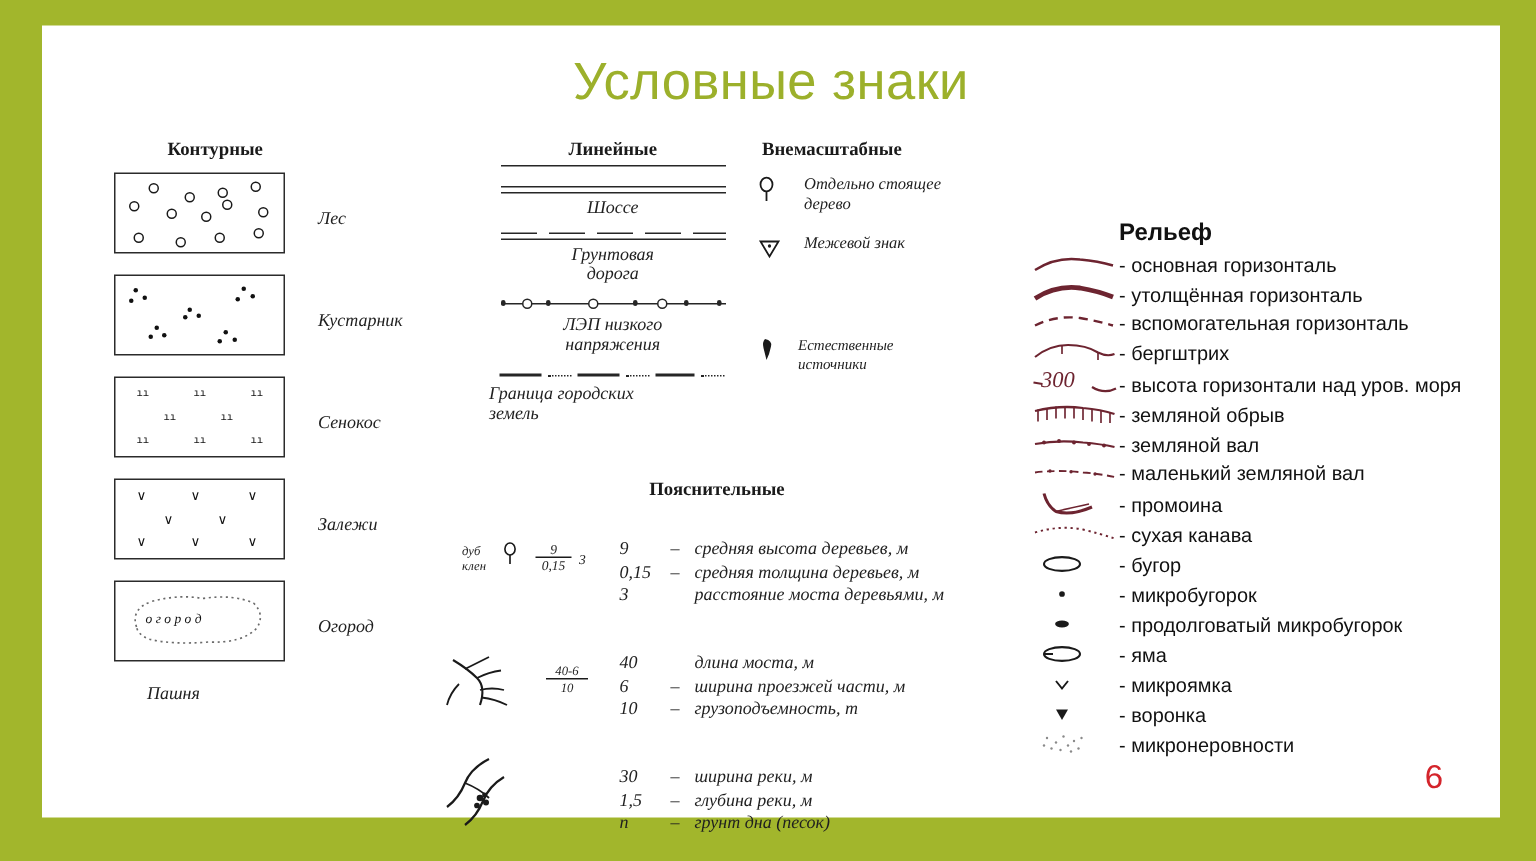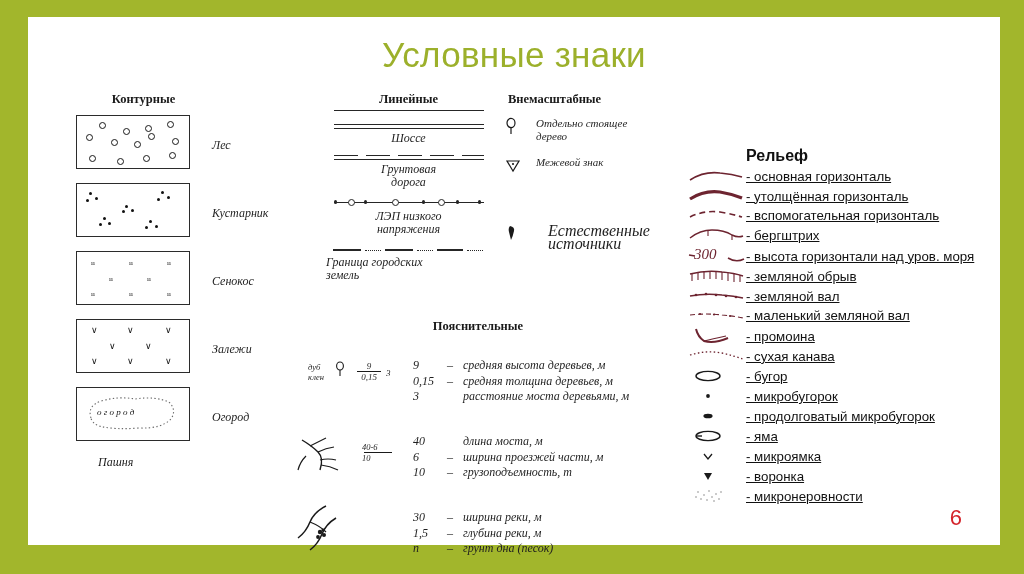--- a/index.html
+++ b/index.html
@@ -51,21 +51,21 @@
     position:relative;
     width:112px; height:52px;
     border:1.4px solid #2b2b2b;
     background:#fff;
     margin-bottom:7px;
   }
   .row1{display:flex; align-items:center; margin-bottom:7px;}
   .row1 .lbl{margin-left:22px;}
   .dotc{position:absolute;width:5px;height:5px;border:1.1px solid #1a1a1a;border-radius:50%;}
   .dotf{position:absolute;width:3px;height:3px;background:#111;border-radius:50%;}
-  .tick{position:absolute;font-size:7px;color:#111;font-family:Liberation Serif, serif;text-align:center;}
+  .tick{position:absolute;font-size:7px;color:#111;font-family:Liberation Mono, monospace;text-align:center;}
   .vee{position:absolute;font-size:9px;color:#111;line-height:6px;font-family:"Liberation Sans",sans-serif;}
   .ogl{position:absolute;font-size:9px;font-style:italic;font-family:"Liberation Serif",serif;color:#111;}
 
   
   #col2{position:absolute; left:298px; top:75px; width:165px;}
   .lnblock{margin-bottom:3px;}
   .lncap{text-align:center;margin:2px 0 9px 0;line-height:13px;}
   .solid{height:0;border-top:1.6px solid #262626;width:150px;margin:0 auto;}
   .dashrow{height:4px;width:150px;margin:0 auto 1px auto;position:relative;}
   .dashrow i{position:absolute;top:1px;height:0;border-top:1.7px solid #262626;}
@@ -97,21 +97,21 @@
   #relief{position:absolute; left:660px; top:130px; width:320px;}
   #relief .rh{
     font-family:"Liberation Sans", sans-serif;
     font-weight:bold; font-size:16px; color:#111;
     margin:0 0 2px 58px;
   }
   .rrow{display:flex; align-items:center; height:19.5px;}
   .rsym{width:58px; flex:0 0 58px; position:relative; height:19px;}
   .rtxt{
     font-family:"Liberation Sans", sans-serif;
-    font-size:13.3px; color:#111; white-space:nowrap;text-decoration:underline;
+    font-size:13.3px; color:#111; white-space:nowrap;
   }
   .maroon{stroke:#6d2430; fill:none;}
 </style>
 </head>
 <body>
 
 <div id="slide">
 
   <div id="title">Условные знаки</div>
 
@@ -280,21 +280,21 @@
       </div>
       <div class="it2 nslbl" style="margin-left:8px">Межевой знак</div>
     </div>
 
     <div class="nsrow" style="margin-bottom:38px">
       <div class="nssym">
         <svg width="16" height="20" viewBox="0 0 16 20" style="position:absolute;left:7px;top:0">
           <path d="M5 2 Q10 3 9 7 Q8 12 6 16 Q5 12 4 8 Q3 4 5 2 Z" fill="#1a1a1a"></path>
         </svg>
       </div>
-      <div class="it2 nslbl" style="white-space:pre-line;margin-left:20px;font-size:16px">Естественные
+      <div class="it2 nslbl" style="white-space:pre-line;margin-left:4px;font-size:10px">Естественные
 источники</div>
     </div>
 
   </div>
 
   <div id="expl">
     <div class="hdr eh" style="margin-left:-40px">Пояснительные</div>
 
     <div class="egroup">
       <div class="esym">
@@ -333,21 +333,21 @@
     <div class="egroup">
       <div class="esym">
         <svg width="62" height="50" viewBox="0 0 62 50" style="position:absolute;left:-22px;top:-4px">
           <path d="M6 10 Q16 16 22 22 Q28 28 24 40" fill="none" stroke="#1a1a1a" stroke-width="1.4"></path>
           <path d="M22 22 Q30 18 38 17" fill="none" stroke="#1a1a1a" stroke-width="1.2"></path>
           <path d="M14 16 Q22 12 30 8" fill="none" stroke="#1a1a1a" stroke-width="1.2"></path>
           <path d="M24 30 Q32 28 40 30" fill="none" stroke="#1a1a1a" stroke-width="1.2"></path>
           <path d="M25 35 Q34 36 42 40" fill="none" stroke="#1a1a1a" stroke-width="1.2"></path>
           <path d="M10 26 Q4 32 2 40" fill="none" stroke="#1a1a1a" stroke-width="1.2"></path>
         </svg>
-        <span style="position:absolute;left:44px;top:8px;width:32px;">
+        <span style="position:absolute;left:44px;top:8px;width:32px;text-align:center">
           <span class="it2" style="font-size:8.5px;display:block">40-6</span>
           <span style="display:block;border-top:1px solid #1a1a1a;width:28px;margin:0 auto"></span>
           <span class="it2" style="font-size:8.5px;display:block">10</span>
         </span>
       </div>
       <div class="etab">
         <div>
           <span class="it enum">40</span>
           <span class="it edash"></span>
           <span class="it">длина моста, м</span>

